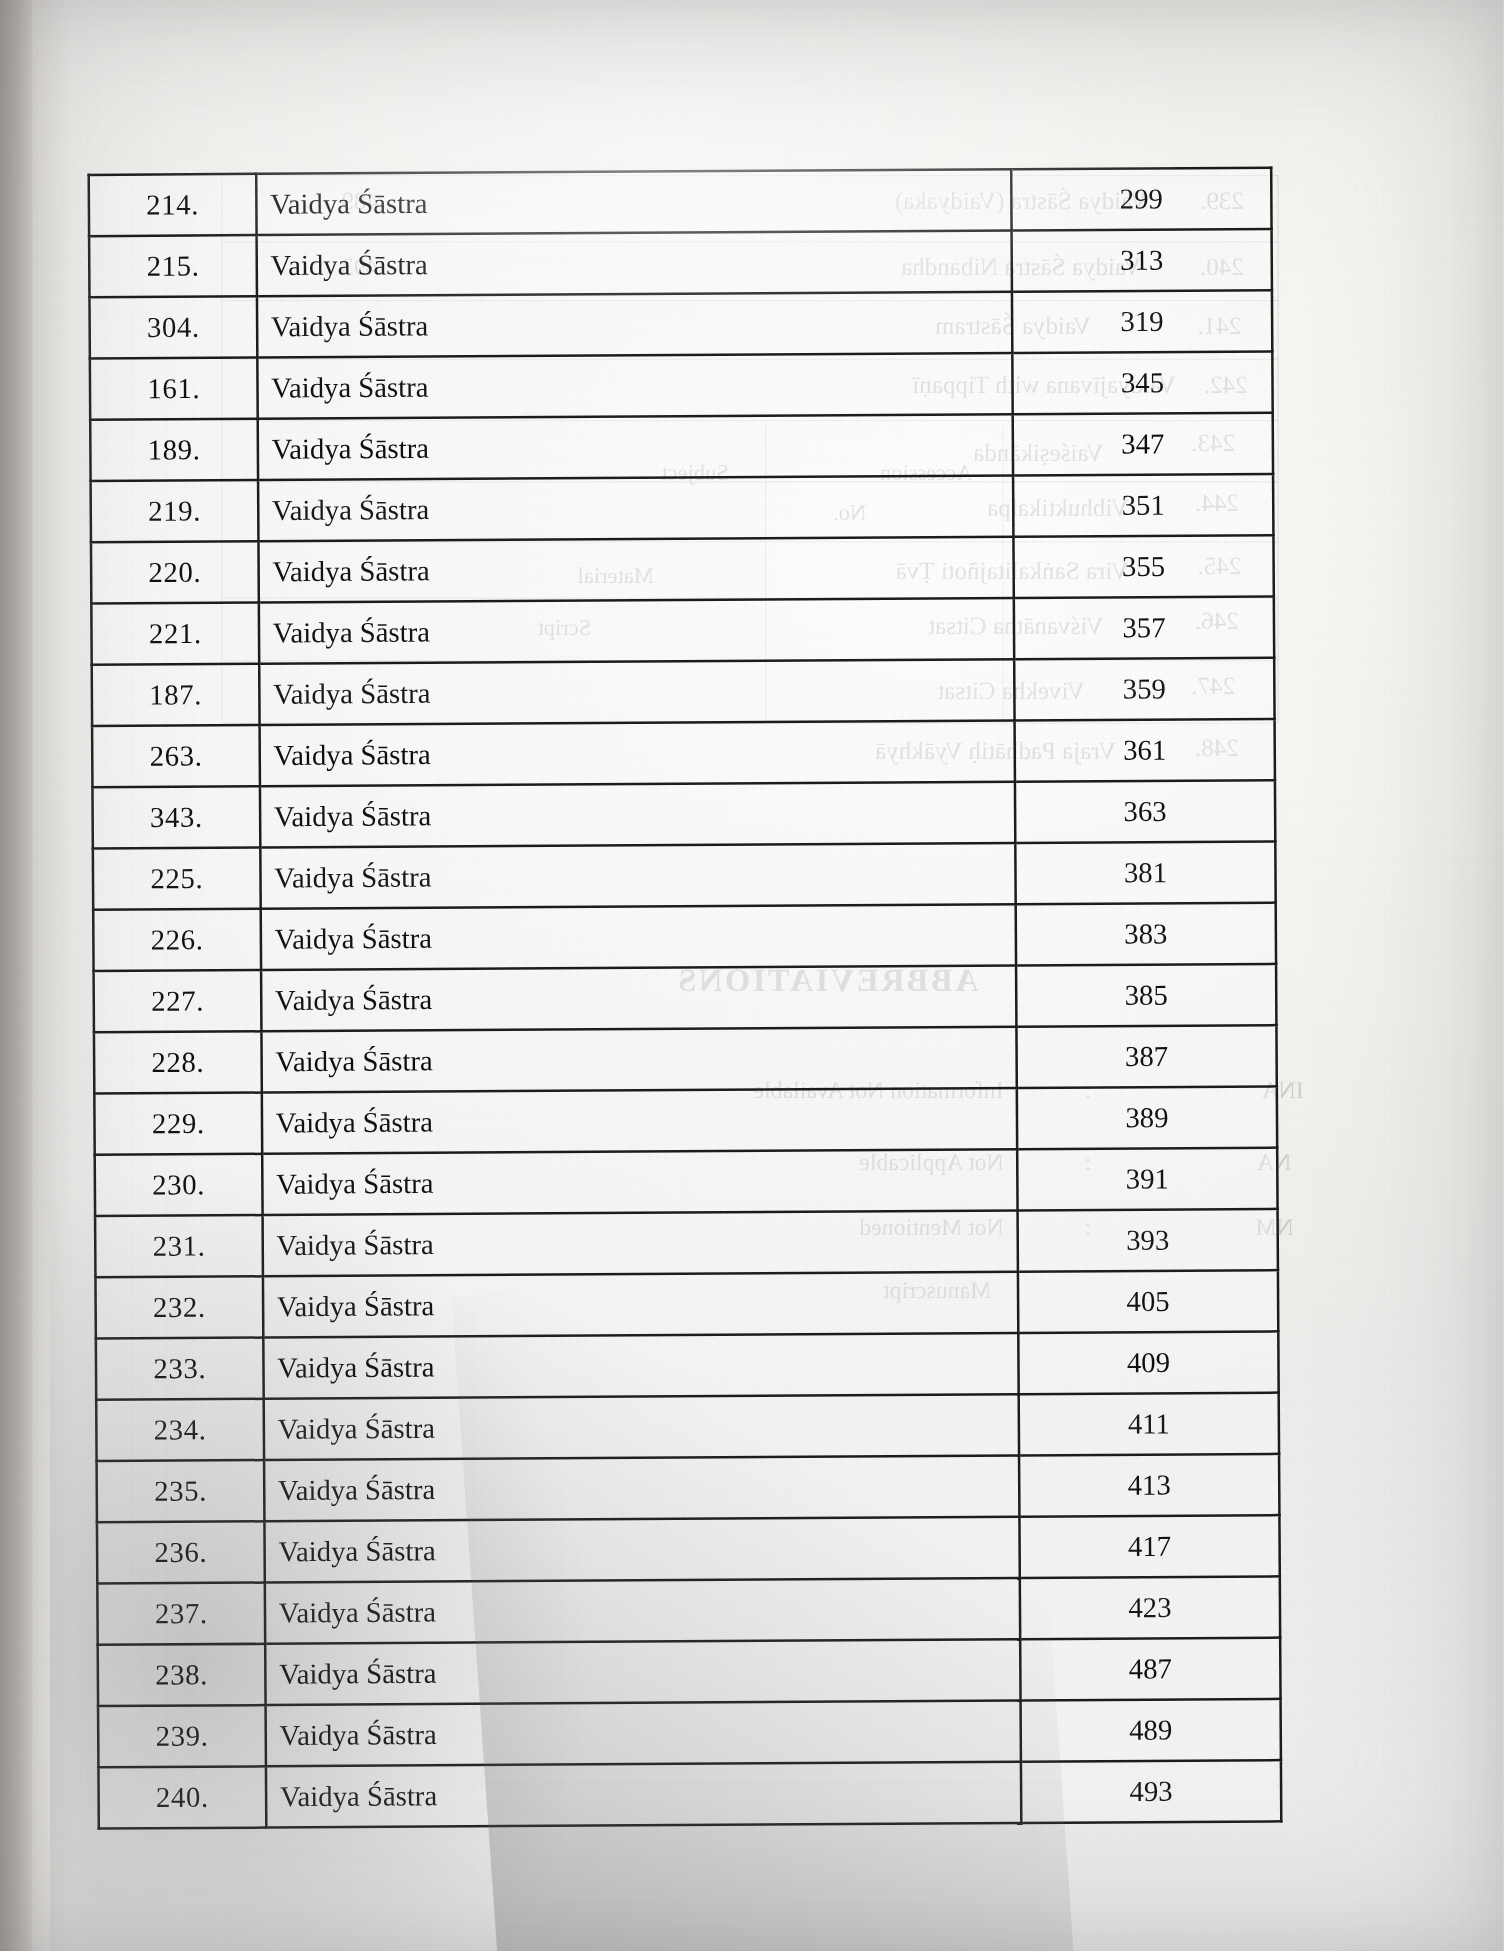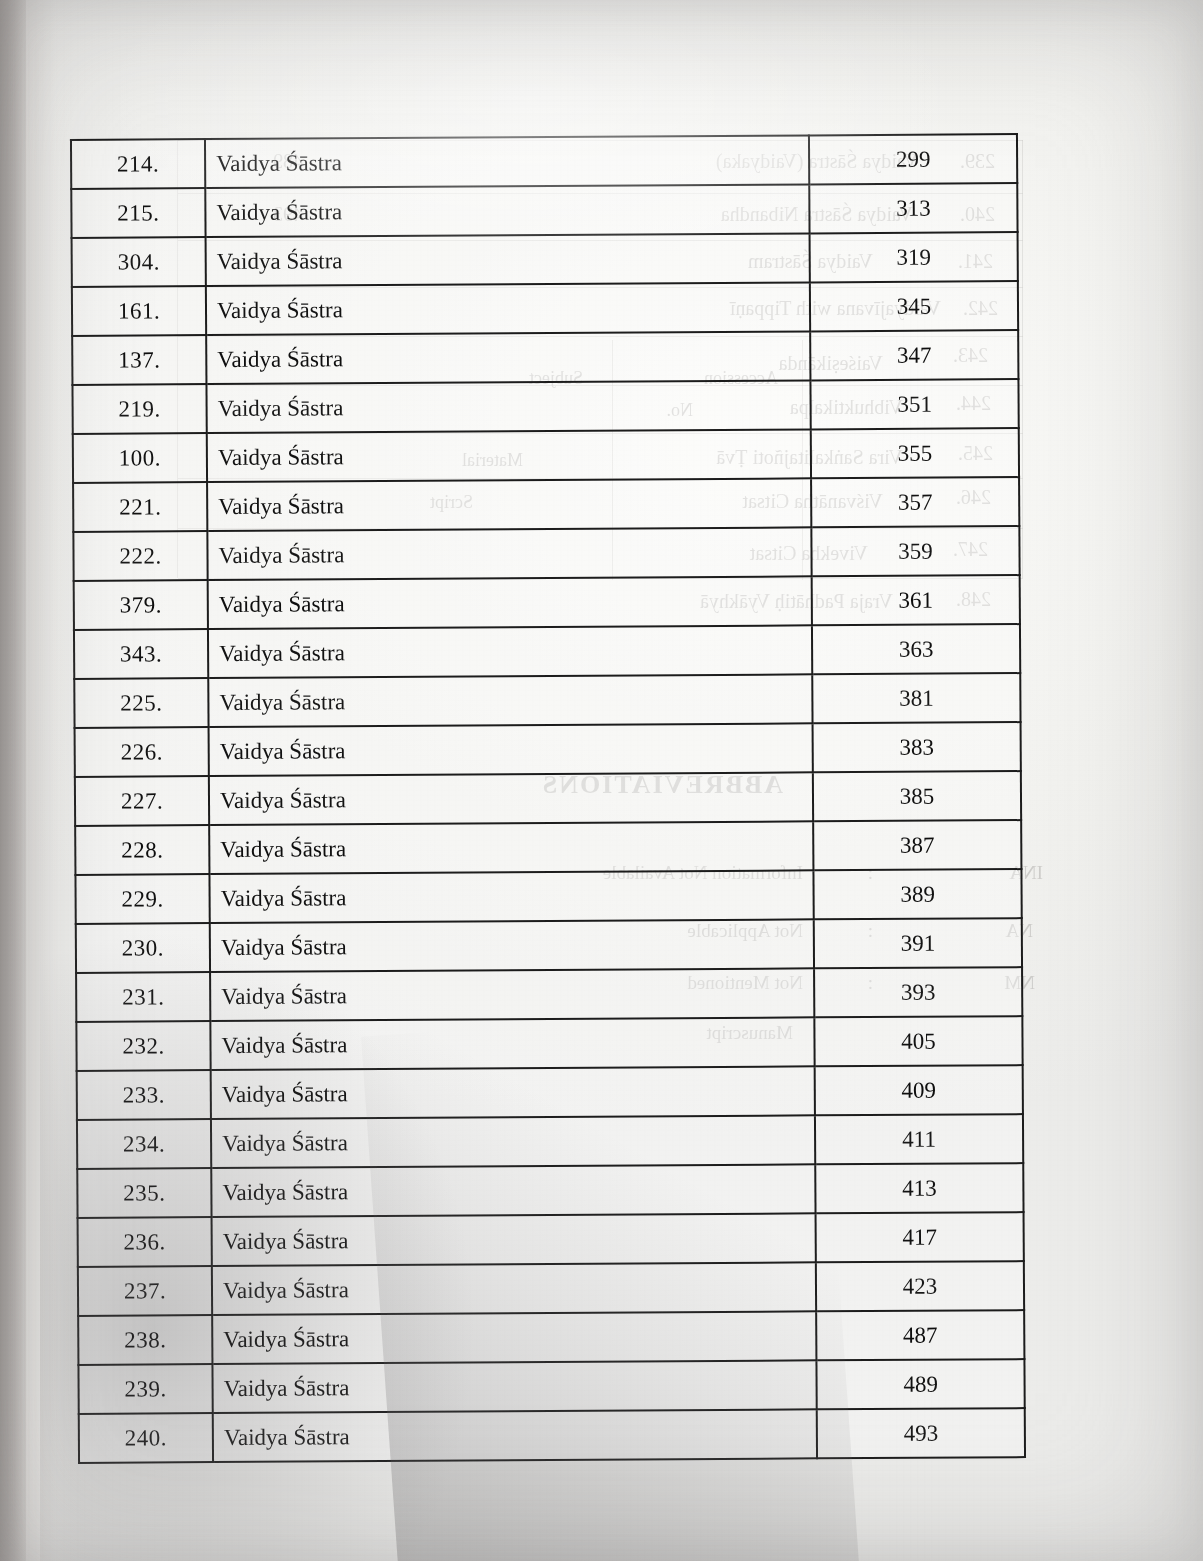--- a/index.html
+++ b/index.html
@@ -240,46 +240,46 @@
           <td class="no">304.</td>
           <td class="ttl">Vaidya Śāstra</td>
           <td class="pg">319</td>
         </tr>
         <tr>
           <td class="no">161.</td>
           <td class="ttl">Vaidya Śāstra</td>
           <td class="pg">345</td>
         </tr>
         <tr>
-          <td class="no">137.</td>
+          <td class="no">189.</td>
           <td class="ttl">Vaidya Śāstra</td>
           <td class="pg">347</td>
         </tr>
         <tr>
           <td class="no">219.</td>
           <td class="ttl">Vaidya Śāstra</td>
           <td class="pg">351</td>
         </tr>
         <tr>
-          <td class="no">100.</td>
+          <td class="no">220.</td>
           <td class="ttl">Vaidya Śāstra</td>
           <td class="pg">355</td>
         </tr>
         <tr>
           <td class="no">221.</td>
           <td class="ttl">Vaidya Śāstra</td>
           <td class="pg">357</td>
         </tr>
         <tr>
-          <td class="no">222.</td>
+          <td class="no">187.</td>
           <td class="ttl">Vaidya Śāstra</td>
           <td class="pg">359</td>
         </tr>
         <tr>
-          <td class="no">379.</td>
+          <td class="no">263.</td>
           <td class="ttl">Vaidya Śāstra</td>
           <td class="pg">361</td>
         </tr>
         <tr>
           <td class="no">343.</td>
           <td class="ttl">Vaidya Śāstra</td>
           <td class="pg">363</td>
         </tr>
         <tr>
           <td class="no">225.</td>

